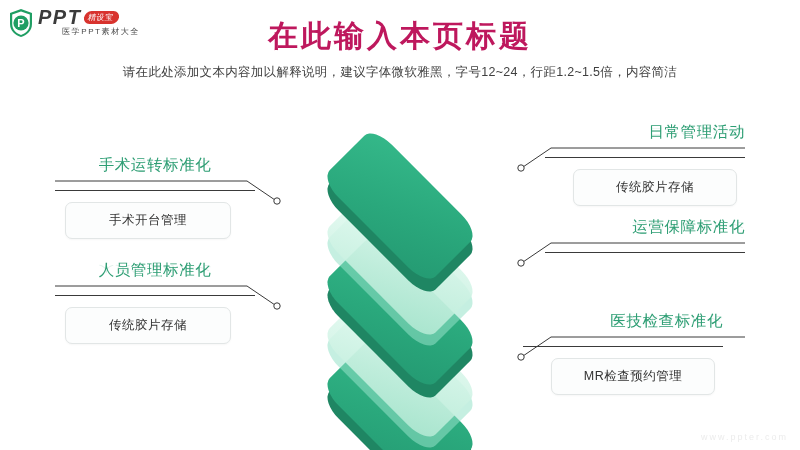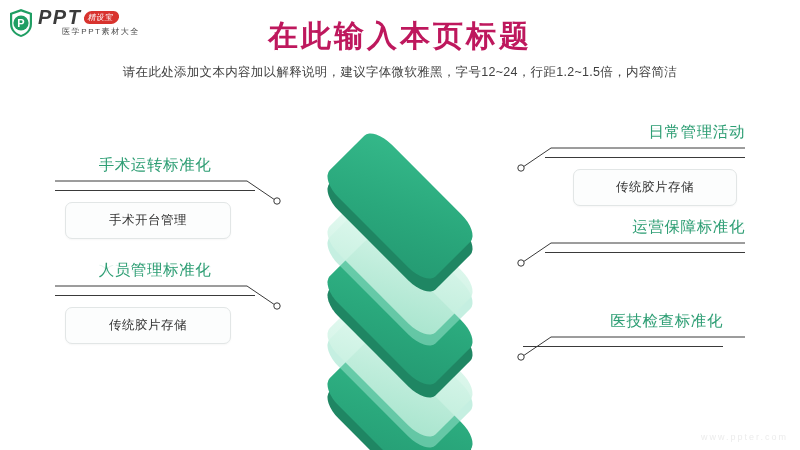--- a/index.html
+++ b/index.html
@@ -204,15 +204,16 @@
   </div>
   <div class="rule"></div>
 </div>
 
 <div class="group right" style="left:523px;top:311px;">
   <div class="g-head">
     <span>医技检查标准化</span>
     <span class="refl">医技检查标准化</span>
   </div>
   <div class="rule"></div>
+  <div class="g-box">MR检查预约管理</div>
 </div>
 
 <div id="watermark">www.ppter.com</div>
 
 </body></html>

